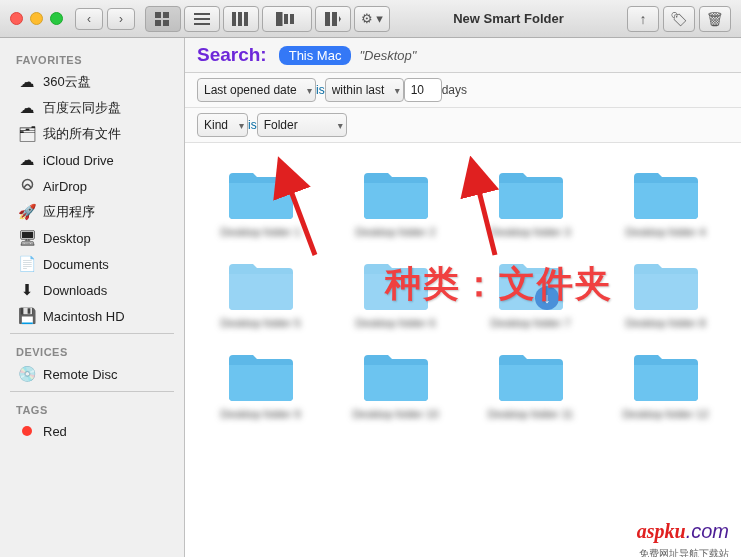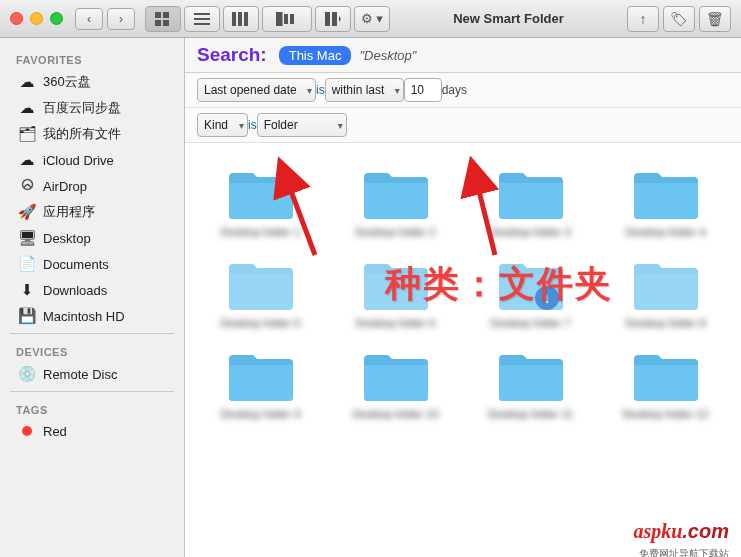--- a/index.html
+++ b/index.html
@@ -604,21 +604,21 @@
           </defs>
 
           <line x1="130" y1="100" x2="100" y2="20" stroke="#e02020" stroke-width="5" marker-end="url(#arrowhead1)"></line>
 
           <line x1="310" y1="100" x2="290" y2="20" stroke="#e02020" stroke-width="5" marker-end="url(#arrowhead1)"></line>
         </svg>
 
         <div class="annotation-text" style="top: 105px; left: 200px;">种类：文件夹</div>
 
         <div style="position:absolute; bottom:8px; right:12px; text-align:right;">
-          <span style="font-size:20px; font-weight:800; color:#e02020; font-style:italic;font-family:Liberation Serif, serif;">aspku</span><span style="font-size:20px; font-weight:700; color:#b91c1c; font-style:italic;">.com</span>
+          <span style="font-size:20px; font-weight:800; color:#e02020; font-style:italic;font-family:Liberation Serif, serif;">aspku</span><span style="font-size:20px; font-weight:400; color:#4c1d95; font-style:italic;">.com</span>
           <br>
           <span style="font-size:10px; color:#666;">免费网址导航下载站</span>
         </div>
       </div>
     </div>
 
   </div>
 </div>
 
 </body></html>

